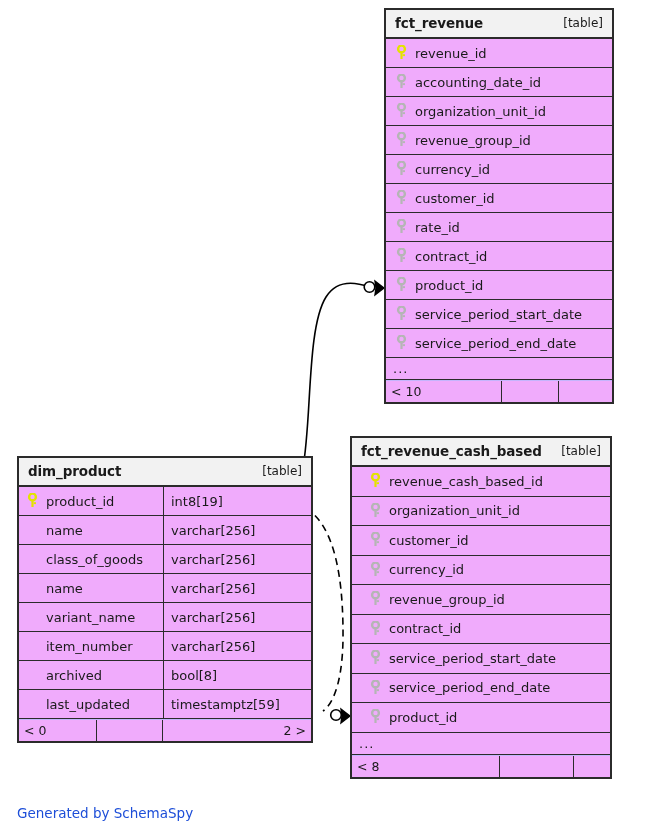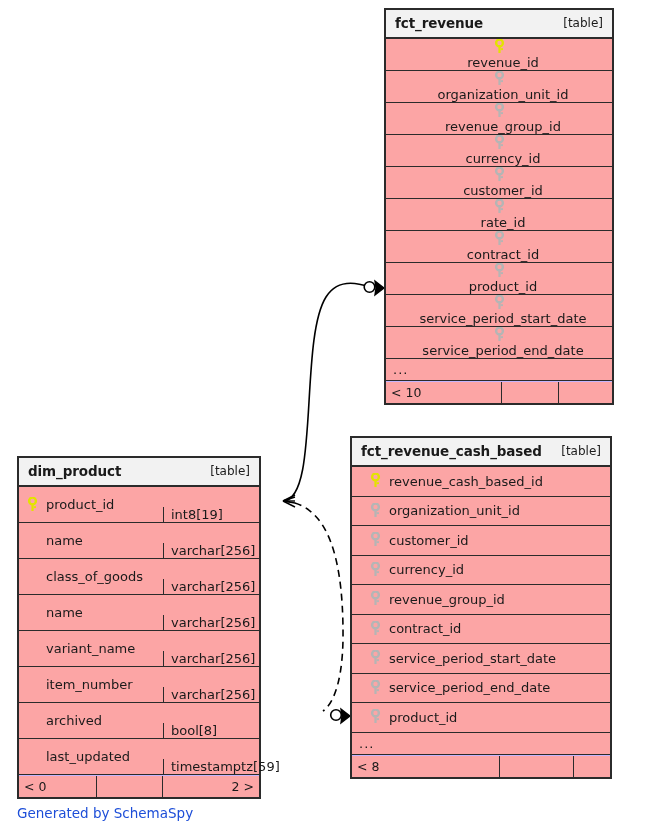--- a/index.html
+++ b/index.html
@@ -14,21 +14,21 @@
     overflow: hidden;
     font-family: "DejaVu Sans", sans-serif;
     color: #1a1a1a;
   }
 
   
   .entity {
     position: absolute;
     box-sizing: border-box;
     border: 2px solid #2b2b2b;
-    background: #fca5a5;
+    background: #f0abfc;
     font-size: 13px;
   }
   .entity-header {
     display: flex;
     align-items: center;
     justify-content: space-between;
     background: #f2f2f2;
     border-bottom: 2px solid #2b2b2b;
     padding: 5px 9px 6px 9px;
     box-sizing: border-box;
@@ -121,27 +121,27 @@
     border-right: 1px solid #2b2b2b;
   }
   .foot-cell:last-child { border-right: none; }
   .foot-left  { justify-content: flex-start; }
   .foot-right { justify-content: flex-end; }
 
   
   #tbl-fct-revenue {
     left: 384px; top: 8px; width: 230px;
   }
-  #tbl-fct-revenue .cell-name { padding-left: 16px; flex-direction: column; }
+  #tbl-fct-revenue .cell-name { padding-left: 9px; }
 
   #tbl-dim-product {
-    left: 17px; top: 456px; width: 244px;
+    left: 17px; top: 456px; width: 296px;
   }
   #tbl-dim-product .cell-name { flex: 0 0 144px; }
-  #tbl-dim-product .cell-type { flex: 1 1 auto; margin-top: 20px; }
+  #tbl-dim-product .cell-type { flex: 1 1 auto; }
 
   #tbl-fct-rev-cash {
     left: 350px; top: 436px; width: 262px;
   }
   #tbl-fct-rev-cash .cell-name { padding-left: 9px; margin-left: 8px; }
   #tbl-fct-rev-cash .row { min-height: 29.5px; }
 
   
   #connectors {
     position: absolute;
@@ -215,20 +215,32 @@
   </div>
   <div class="row">
     <div class="cell-name">
       <span class="key">
           <svg width="13" height="16" viewBox="0 0 13 16">
             <circle cx="6.5" cy="4" r="3.4" fill="none" stroke="#b5b5b5" stroke-width="2.4"></circle>
             <rect x="5.4" y="6" width="2.2" height="8" fill="#b5b5b5"></rect>
             <rect x="7.6" y="9.2" width="2.4" height="1.9" fill="#b5b5b5"></rect>
           </svg>
         </span>
+      <span class="col-label">accounting_date_id</span>
+    </div>
+  </div>
+  <div class="row">
+    <div class="cell-name">
+      <span class="key">
+          <svg width="13" height="16" viewBox="0 0 13 16">
+            <circle cx="6.5" cy="4" r="3.4" fill="none" stroke="#b5b5b5" stroke-width="2.4"></circle>
+            <rect x="5.4" y="6" width="2.2" height="8" fill="#b5b5b5"></rect>
+            <rect x="7.6" y="9.2" width="2.4" height="1.9" fill="#b5b5b5"></rect>
+          </svg>
+        </span>
       <span class="col-label">organization_unit_id</span>
     </div>
   </div>
   <div class="row">
     <div class="cell-name">
       <span class="key">
           <svg width="13" height="16" viewBox="0 0 13 16">
             <circle cx="6.5" cy="4" r="3.4" fill="none" stroke="#b5b5b5" stroke-width="2.4"></circle>
             <rect x="5.4" y="6" width="2.2" height="8" fill="#b5b5b5"></rect>
             <rect x="7.6" y="9.2" width="2.4" height="1.9" fill="#b5b5b5"></rect>

